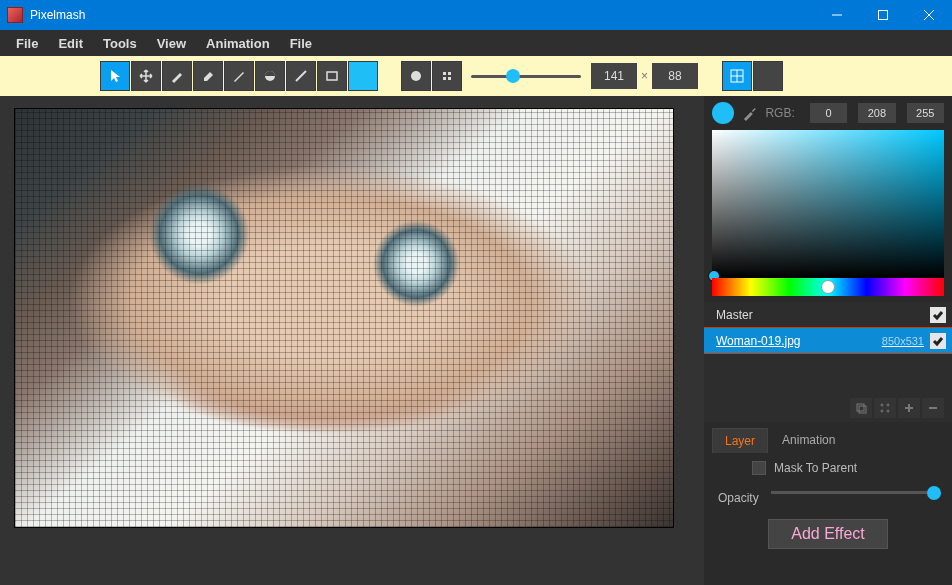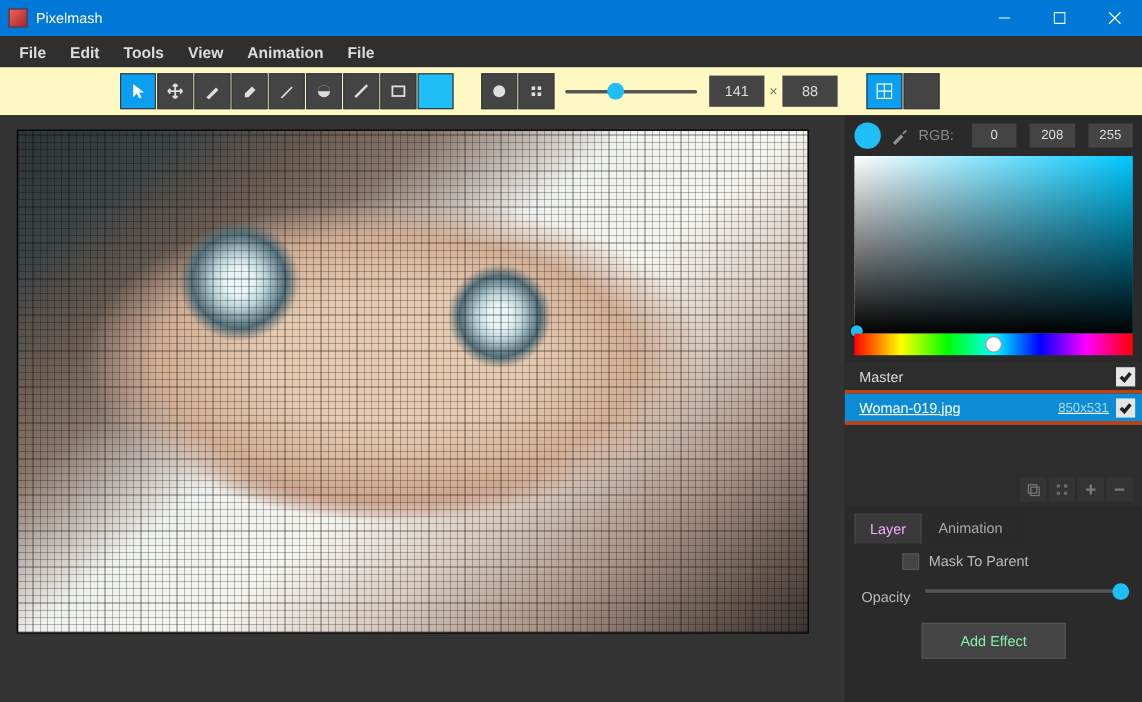--- a/index.html
+++ b/index.html
@@ -49,37 +49,37 @@
 .rgbbox { width:38px; height:20px; background:#444; font-size:11px; display:flex;align-items:center;justify-content:center; margin-left:3px;}
 
 .sv-picker { margin: 2px 8px 0; height: 148px; position: relative;
   background: linear-gradient(to top, #000, transparent), linear-gradient(to right, #fff, #00c8ff); }
 .sv-cursor { position:absolute; left:-3px; bottom:-3px; width:10px; height:10px; border:2px solid #20bef6; border-radius:50%; background:#20bef6; box-shadow:0 0 0 1px rgba(0,0,0,.5);}
 .hue-strip { margin: 0 8px 6px; height: 18px; position:relative;
   background: linear-gradient(to right, #f00,#ff0,#0f0,#0ff,#00f,#f0f,#f00); }
 .hue-thumb { position:absolute; left:50%; top:50%; transform:translate(-50%,-50%); width:14px;height:14px;border-radius:50%;background:#fff;border:1px solid #999;}
 
 .layers { background:#2d2d2d; }
-.layer-row { display:flex; align-items:center; height:26px; padding:0 6px 0 12px; font-size:12px; border-bottom:3px solid #c2410c;text-align:center;}
+.layer-row { display:flex; align-items:center; height:26px; padding:0 6px 0 12px; font-size:12px; border-bottom:1px solid #c2410c;text-align:center;}
 .layer-row.sel { background:#0d8bd4; color:#fff;text-decoration:underline; }
 .layer-row .meta { margin-left:auto; color:#a7d8f2; font-size:11px;}
 .layer-check { width:16px;height:16px; background:#e6e6e6; display:flex;align-items:center;justify-content:center; margin-left:6px;}
 .layer-check svg { stroke:#222; stroke-width:3; fill:none;}
 .layer-blank { height:40px; }
 .layer-btns { display:flex; justify-content:flex-end; gap:2px; padding:4px 8px; }
 .lbtn { width:22px;height:20px;background:#3a3a3a;display:flex;align-items:center;justify-content:center;opacity:.6;}
 
 .prop-tabs { display:flex; padding:6px 8px 0; gap:2px; font-size:12px;}
 .ptab { padding:5px 12px; background:#2a2a2a; color:#aaa;}
-.ptab.active { background:#3a3a3a; color:#f0abfc; border:1px solid #444; border-bottom:none;}
+.ptab.active { background:#3a3a3a; color:#f97316; border:1px solid #444; border-bottom:none;}
 .prow { display:flex; align-items:flex-start; padding:8px 14px; font-size:12px; color:#bbb;}
 .chk { width:14px;height:14px;background:#444;margin-right:8px;border:1px solid #555;}
 .opacity-slider { flex:1; height:3px; background:#555; position:relative; margin-left:12px;}
 .opacity-thumb { position:absolute; right:-3px; top:50%; transform:translate(0,-50%); width:14px;height:14px;border-radius:50%;background:#20bef6;}
-.add-effect { margin: 6px auto 10px; width:120px; height:30px; background:#444; display:flex;align-items:center;justify-content:center; font-size:12px; color:#86efac; border:1px solid #555;}
+.add-effect { margin: 6px auto 10px; width:120px; height:30px; background:#444; display:flex;align-items:center;justify-content:center; font-size:16px; color:#f9a8d4; border:1px solid #555;}
 
 svg { display:block; }
 </style>
 </head>
 <body>
 
 <div class="titlebar">
   <div class="app-icon"></div>
   <div class="title">Pixelmash</div>
   <div class="gap"></div>

